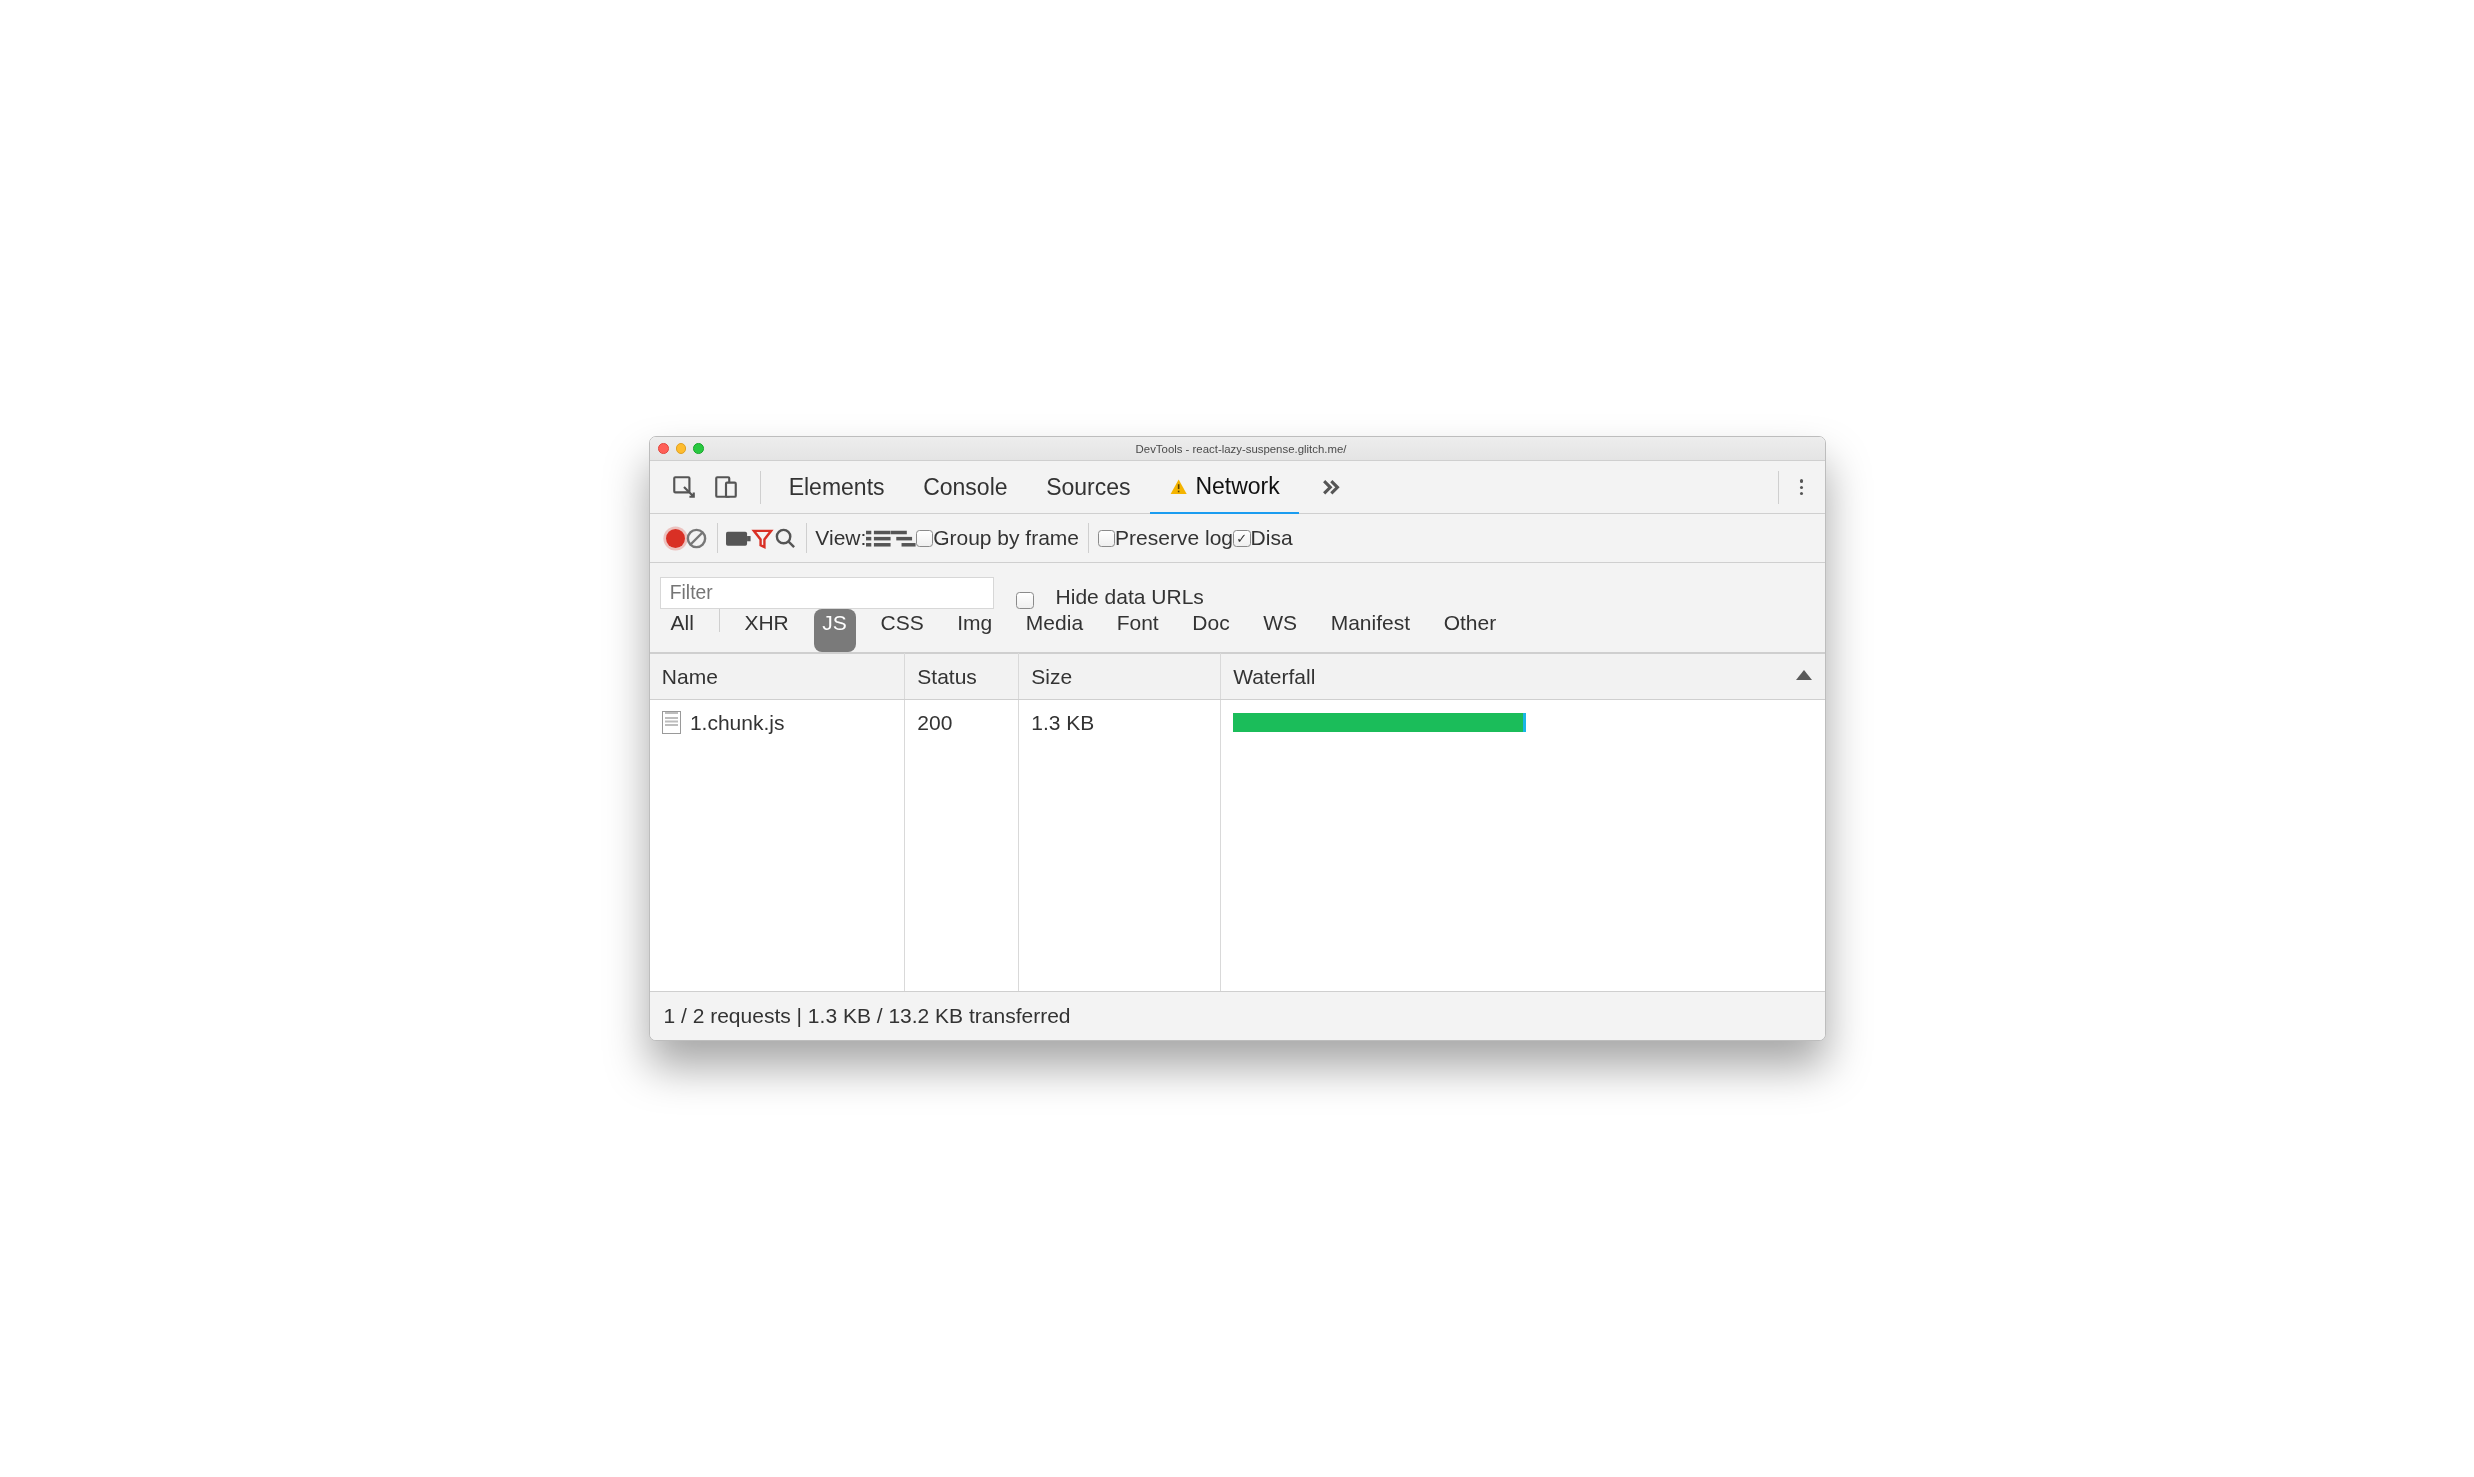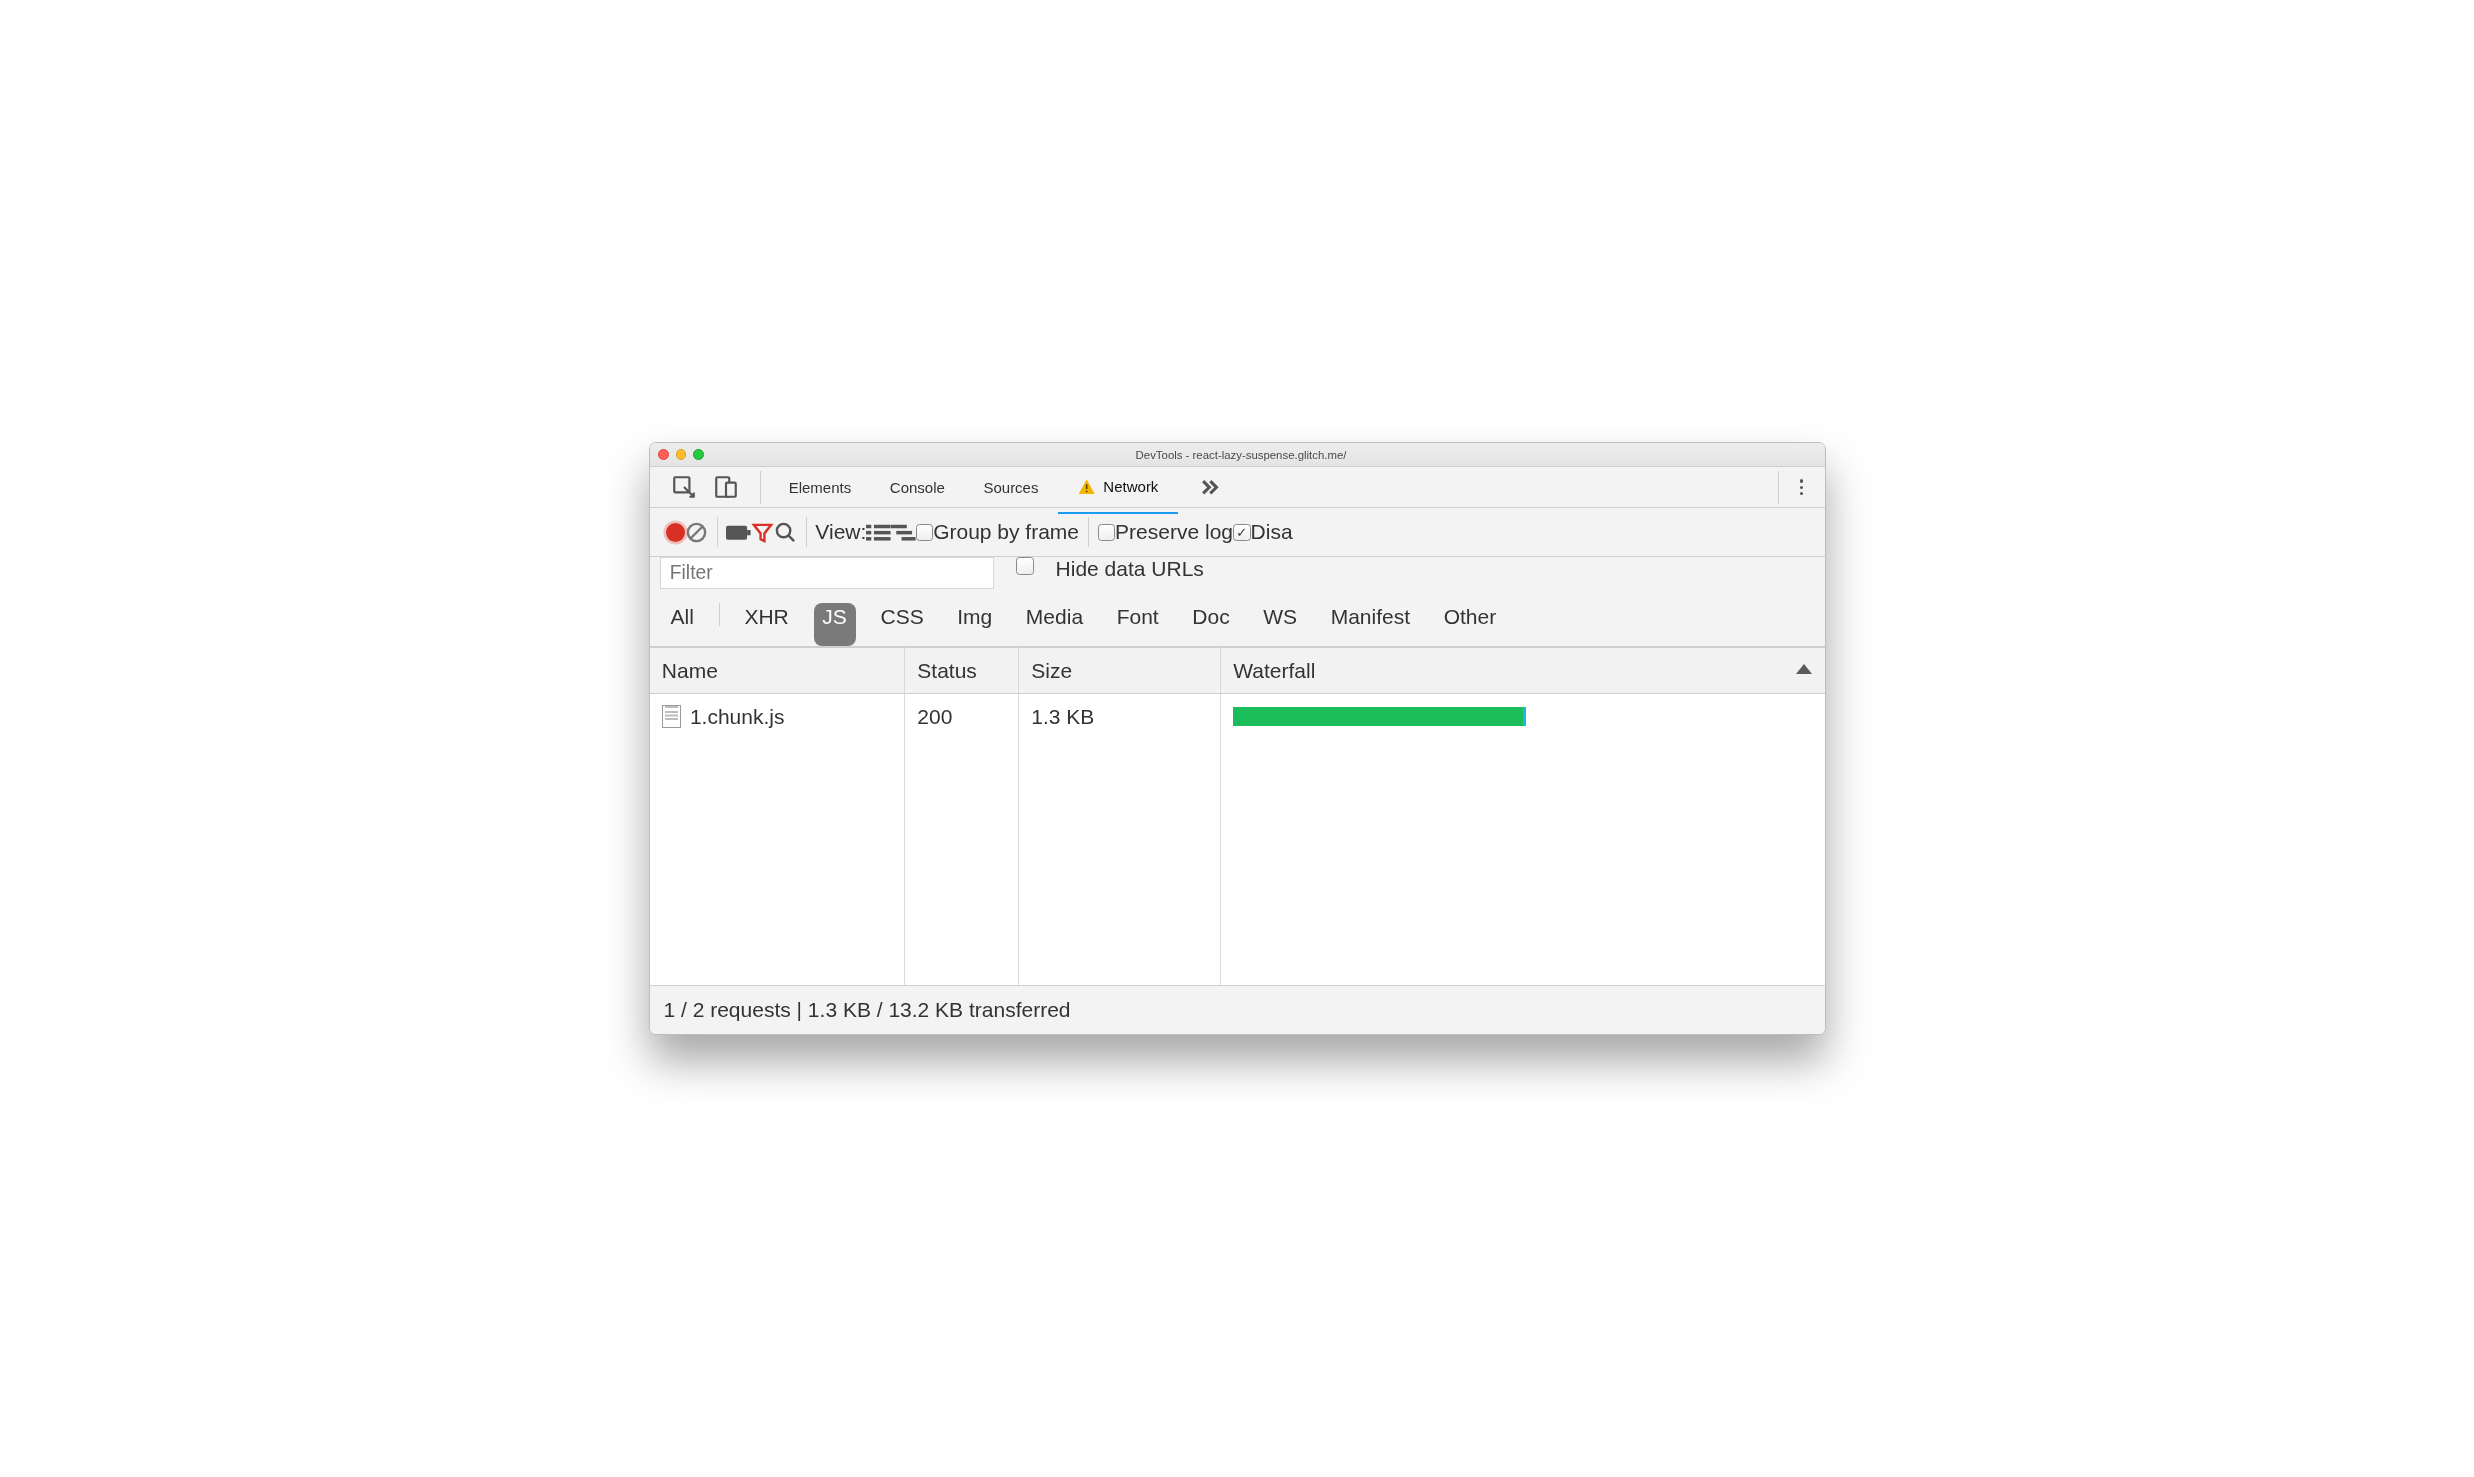--- a/index.html
+++ b/index.html
@@ -33,24 +33,24 @@
   .dot.red { background:#ff5f57; border:0.9px solid #e14940; }
   .dot.yellow { background:#febc2e; border:0.9px solid #dfa023; }
   .dot.green { background:#28c840; border:0.9px solid #1ba62e; }
   .title {
     position:absolute; left:8px; right:0; text-align:center;
     font-size:11.4px; color:#4a4a4a;
   }
   
   .tabsrow {
     display:flex; align-items:center;
-    height:41px; padding:0 8.8px;
+    height:53px; padding:0 8.8px;
     border-bottom:0.9px solid #cfcfcf;
     background:#f3f3f3;
-    font-size:15px; color:#333;
+    font-size:23px; color:#333;
   }
   .icongroup { display:flex; align-items:center; gap:16px; padding:0 12.3px; }
   .vsep { width:0.9px; height:33px; background:#cfcfcf; margin:0 8.8px; }
   .tab { padding:0 19.3px; height:53px; display:flex; align-items:center; gap:7px; cursor:pointer; }
   .tab.active { border-bottom:2.6px solid #1a9cf0; color:#111; font-weight:500; }
   .spacer { flex:1; }
   .kebab { display:flex; flex-direction:column; gap:2.6px; padding:0 12.3px; }
   .kebab span { width:3.5px; height:3.5px; background:#555; border-radius:50%; }
   
   .toolbar {
@@ -64,21 +64,21 @@
   .record-dot { width:19.3px; height:19.3px; background:#d93025; border-radius:50%; box-shadow:0 0 0 2.6px rgba(217,48,37,0.25); }
   .funnel { color:#d93025; }
   .cbox {
     width:17.6px; height:17.6px; border:0.9px solid #8a8a8a; border-radius:3.5px;
     background:linear-gradient(#fff,#efefef);
     display:inline-flex; align-items:center; justify-content:center;
     font-size:13px; color:#333;
   }
   
   .filterrow {
-    display:flex; align-items:flex-start; gap:22px;
+    display:flex; align-items:flex-end; gap:22px;
     height:46px; padding:0 10.5px;
     background:#f3f3f3;
     font-size:21px; color:#333;
   }
   .filterinput {
     width:334px; height:32px; border:0.9px solid #d7d7d7; background:#fff;
     font-size:19.3px; color:#888; padding:0 8.8px;
   }
   
   .typerow {

